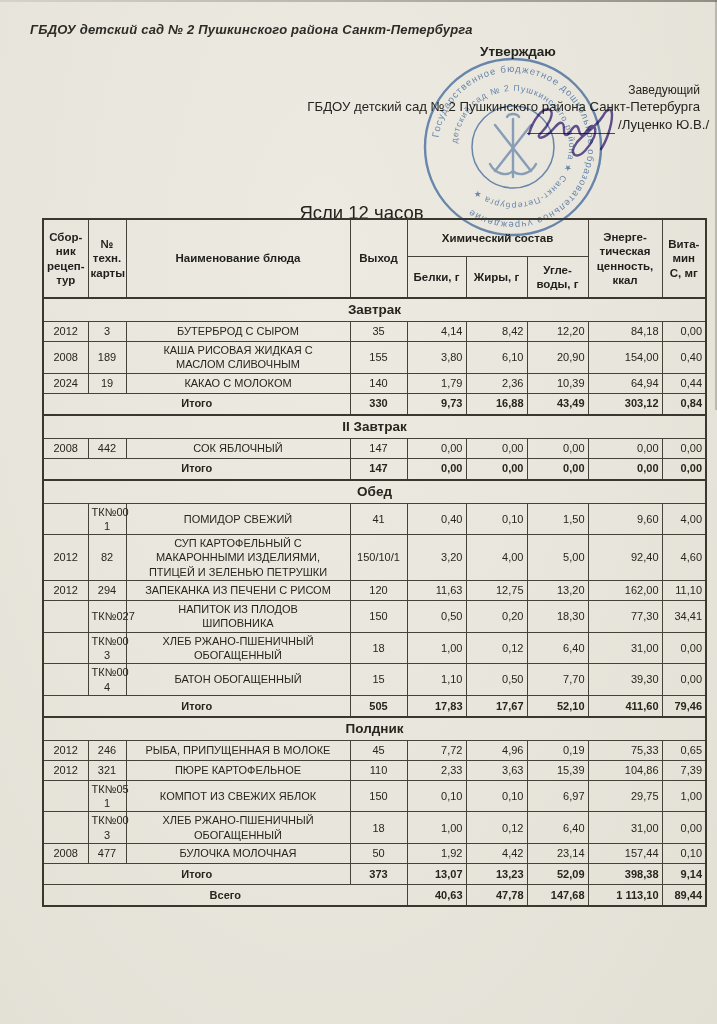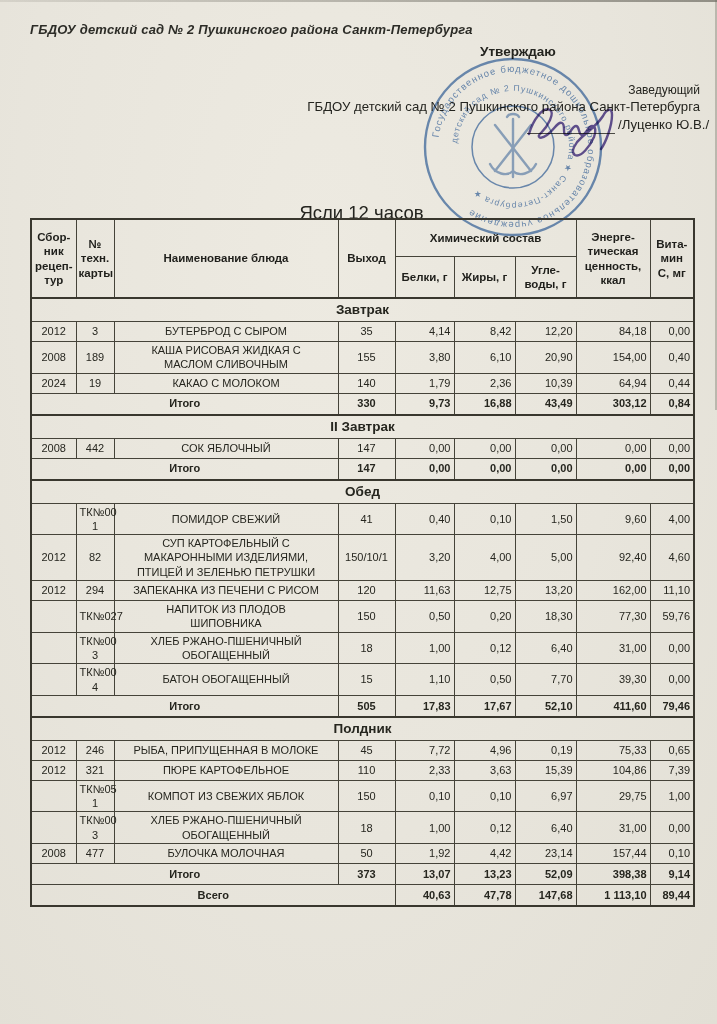--- a/index.html
+++ b/index.html
@@ -26,21 +26,21 @@
   .group-title{left:30px;top:202px;width:663px;text-align:center;font-weight:normal;font-size:18.5px;}
 
   table.menu{position:absolute;left:30px;top:218px;width:663px;table-layout:fixed;
     border-collapse:collapse;background:transparent;}
   table.menu col.c1{width:45px}  table.menu col.c2{width:38px}
   table.menu col.c3{width:224px} table.menu col.c4{width:57px}
   table.menu col.c5{width:59px}  table.menu col.c6{width:61px}
   table.menu col.c7{width:61px}  table.menu col.c8{width:74px}
   table.menu col.c9{width:44px}
   table.menu, table.menu td, table.menu th{border:1px solid #454339;}
-  table.menu{border:2px solid #39372e;}
+  table.menu{border:2px solid #39372e;margin-left:12px;}
   table.menu th{font-size:11.5px;font-weight:bold;padding:2px 2px;vertical-align:middle;
     text-align:center;white-space:pre-line;line-height:1.25;color:#1f1f1b;}
   table.menu thead tr.h1 th{height:32px;}
   table.menu thead tr.h2 th{height:36px;}
   table.menu thead{border-bottom:2px solid #39372e;}
   table.menu td{font-size:11px;line-height:1.3;padding:1px 3px;vertical-align:middle;color:#26261f;}
   td.l{text-align:center;} td.c{text-align:center;} td.r{text-align:right;padding-right:6px;}
   td.kcal{padding-right:12px;}
   td.pre{white-space:pre-line;}
   tr.data-row td{height:17px;}
@@ -252,21 +252,21 @@
         <tr class="data-row">
           <td class="c"></td>
           <td class="c pre">ТК№027</td>
           <td class="l pre">НАПИТОК ИЗ ПЛОДОВ
 ШИПОВНИКА</td>
           <td class="c">150</td>
           <td class="r">0,50</td>
           <td class="r">0,20</td>
           <td class="r">18,30</td>
           <td class="r kcal">77,30</td>
-          <td class="r">59,76</td>
+          <td class="r">34,41</td>
         </tr>
         <tr class="data-row">
           <td class="c"></td>
           <td class="c pre">ТК№00
 3</td>
           <td class="l pre">ХЛЕБ РЖАНО-ПШЕНИЧНЫЙ
 ОБОГАЩЕННЫЙ</td>
           <td class="c">18</td>
           <td class="r">1,00</td>
           <td class="r">0,12</td>

